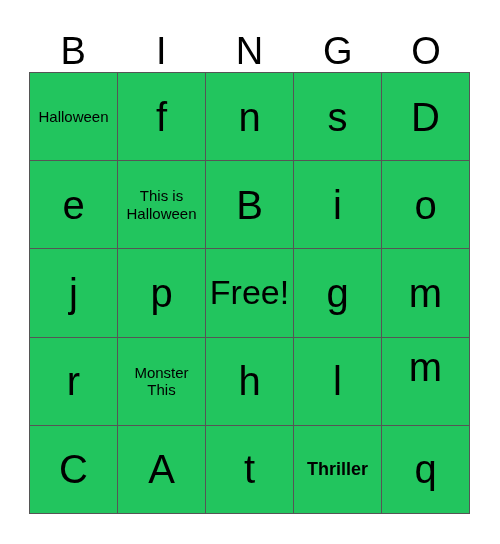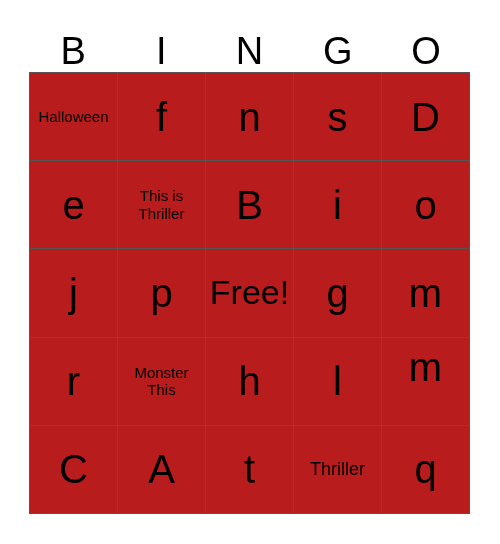--- a/index.html
+++ b/index.html
@@ -61,36 +61,36 @@
   }
   .cell {
     position: relative;
     box-sizing: border-box;
     border-right: 1px solid #555555;
     border-bottom: 1px solid #555555;
     display: flex;
     align-items: center;
     justify-content: center;
     overflow: hidden;
-    background: #b91c1c;
+    background: #22c55e;
   }
   .cell-text {
     display: block;
     width: 100%;
     text-align: center;
     line-height: 1.05;
     padding: 0 2px;
     box-sizing: border-box;
     word-wrap: break-word;
   }
 
   
   .size-letter  { font-size: 40px; }
   .size-free    { font-size: 34px; }
-  .size-word-lg { font-size: 18px; }
+  .size-word-lg { font-size: 18px; font-weight: bold; }
   .size-word    { font-size: 15px; }
   .size-word-2  { font-size: 15px; line-height: 1.18; }
 
   
   .align-top { align-items: flex-start; }
   .align-top .cell-text { padding-top: 8px; }
 </style>
 </head>
 <body>
 
@@ -117,21 +117,21 @@
       <div class="cell">
         <span class="cell-text size-letter">s</span>
       </div>
       <div class="cell">
         <span class="cell-text size-letter">D</span>
       </div>
       <div class="cell">
         <span class="cell-text size-letter">e</span>
       </div>
       <div class="cell">
-        <span class="cell-text size-word-2">This is Thriller</span>
+        <span class="cell-text size-word-2">This is Halloween</span>
       </div>
       <div class="cell">
         <span class="cell-text size-letter">B</span>
       </div>
       <div class="cell">
         <span class="cell-text size-letter">i</span>
       </div>
       <div class="cell">
         <span class="cell-text size-letter">o</span>
       </div>

